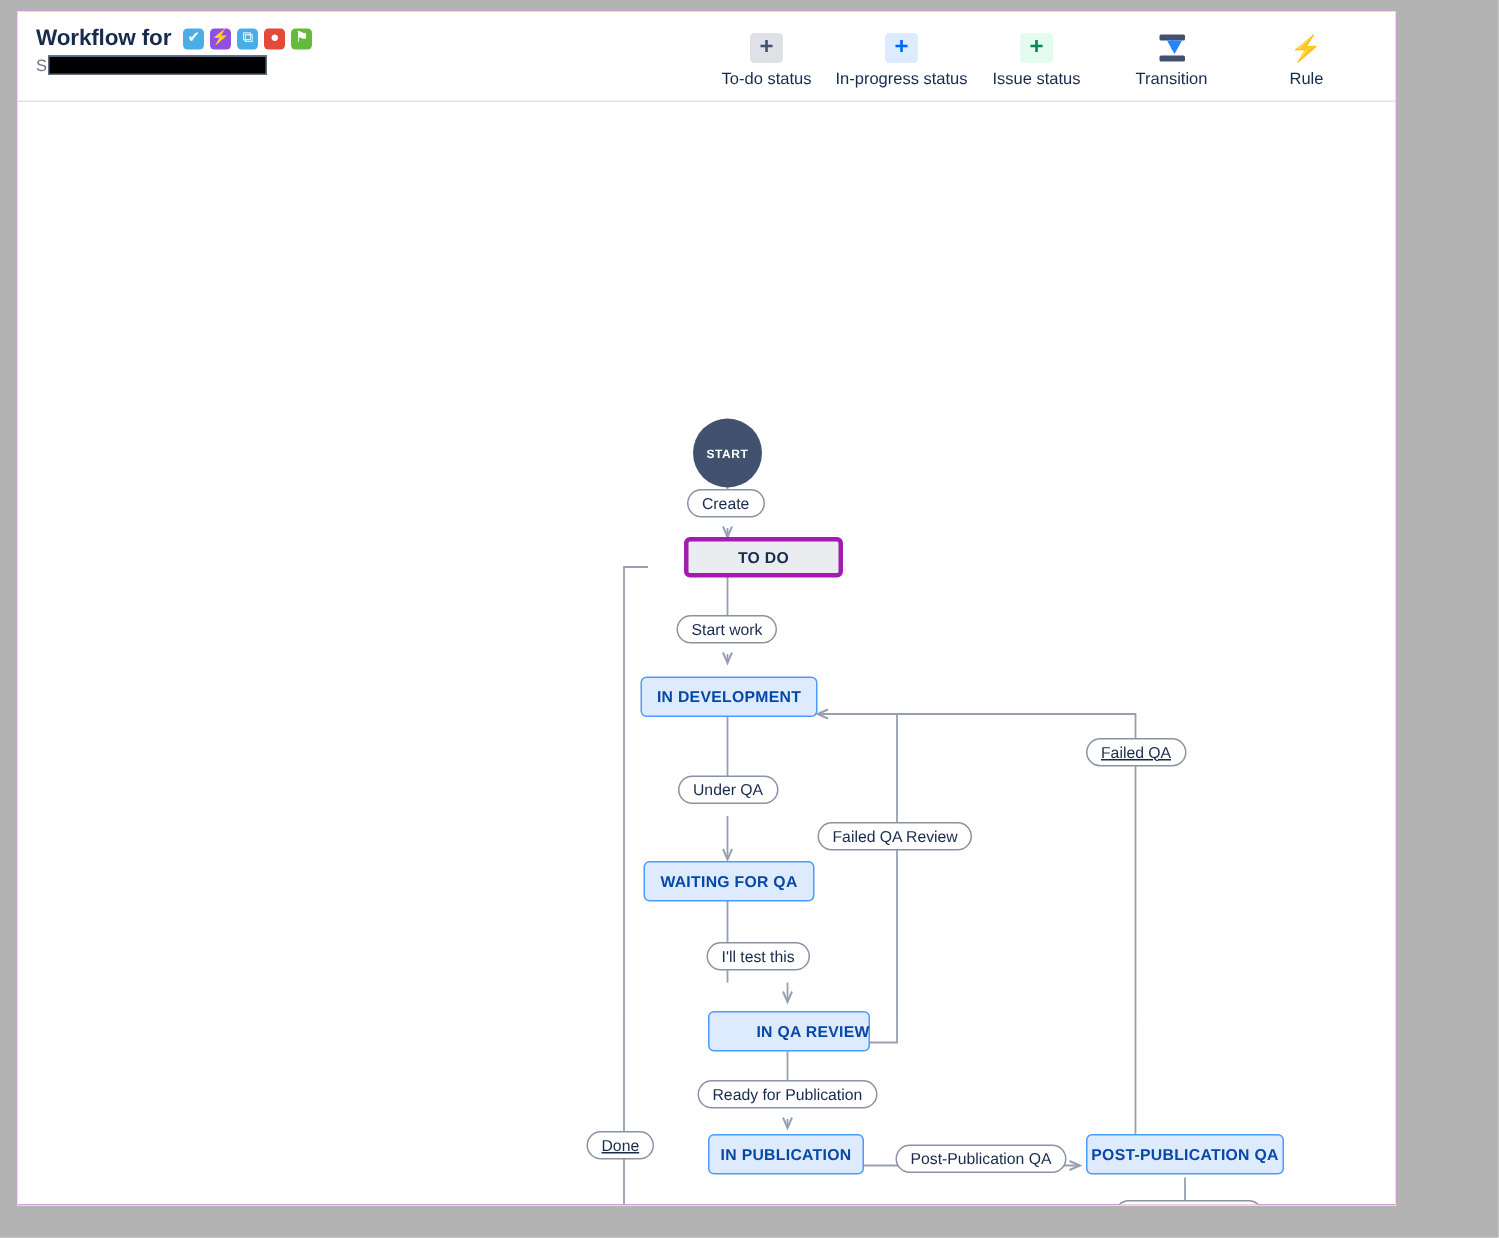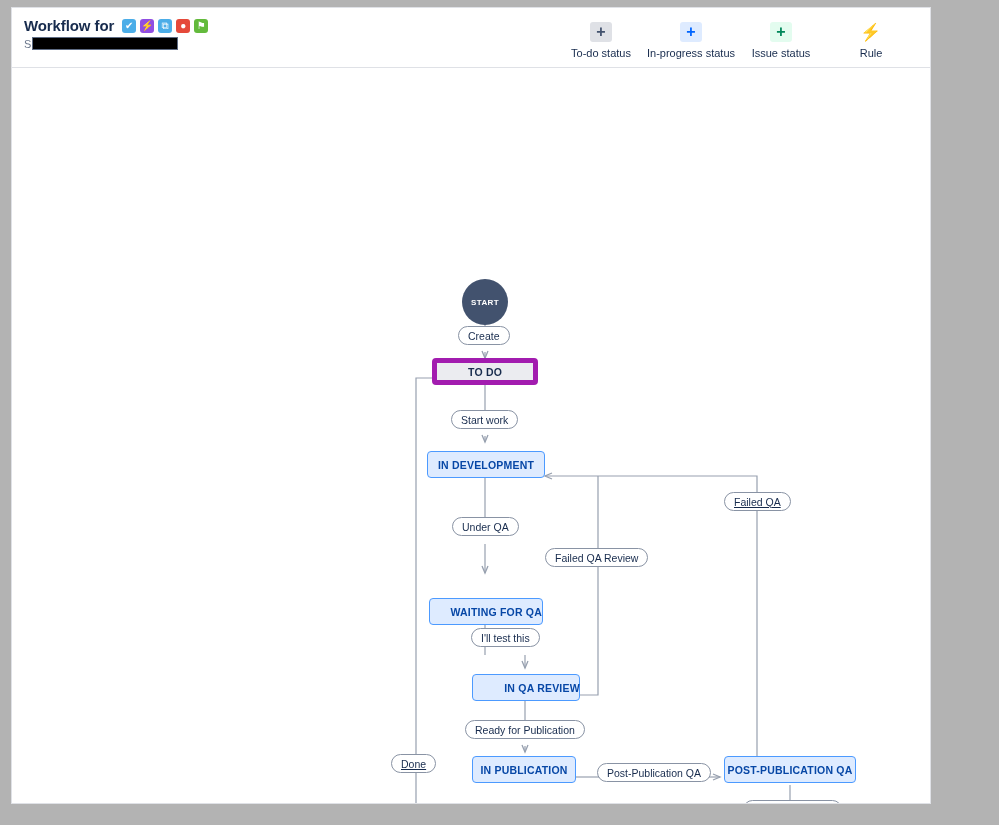--- a/index.html
+++ b/index.html
@@ -117,21 +117,21 @@
   .node {
     position: absolute;
     display: flex; align-items: center; justify-content: center;
     font-size: 10.5px; font-weight: bold;
     letter-spacing: 0.2px;
     border-radius: 4px;
     cursor: pointer;
     white-space: nowrap;
   }
   .node.todo {
-    background: #ebecf0; border: 5px solid #a21caf; color: #172b4d;
+    background: #ebecf0; border: 3px solid #a21caf; color: #172b4d; margin-left: 24px;
   }
   .node.progress {
     background: #deebff; border: 1px solid #4c9aff; color: #0747a6;
   }
   .node.start {
     background: #42526e; color: #ffffff;
     border-radius: 50%;
     font-size: 8px; letter-spacing: 0.4px;
   }
 
@@ -199,20 +199,31 @@
         <div class="tool-label">In-progress status</div>
       </div>
 
       <div class="tool">
         <div class="tool-swatch sw-done">
             <span>+</span>
           </div>
         <div class="tool-label">Issue status</div>
       </div>
 
+      <div class="tool">
+        <div class="tool-swatch sw-plain">
+          <span class="transition-icon">
+            <span class="bar top"></span>
+            <span class="stem"></span>
+            <span class="arrow"></span>
+            <span class="bar bottom"></span>
+          </span>
+        </div>
+        <div class="tool-label">Transition</div>
+      </div>
 
       <div class="tool">
         <div class="tool-swatch sw-plain">
             <span style="font-size:17px">⚡</span>
           </div>
         <div class="tool-label">Rule</div>
       </div>
 
     </div>
   </div>
@@ -268,21 +279,21 @@
     </div>
 
     <div class="node todo" style="left:420px; top:290px; width:106px; height:27px;">
       <span>TO DO</span>
     </div>
 
     <div class="node progress" style="left:415px; top:383px; width:118px; height:27px;">
       <span>IN DEVELOPMENT</span>
     </div>
 
-    <div class="node progress" style="left:417px; top:530px; width:114px; height:27px;justify-content:flex-end;">
+    <div class="node progress" style="left:417px; top:506px; width:114px; height:27px;">
       <span>WAITING FOR QA</span>
     </div>
 
     <div class="node progress" style="left:460px; top:606px; width:108px; height:27px;padding-left:32px;">
       <span>IN QA REVIEW</span>
     </div>
 
     <div class="node progress" style="left:460px; top:688px; width:104px; height:27px;">
       <span>IN PUBLICATION</span>
     </div>

